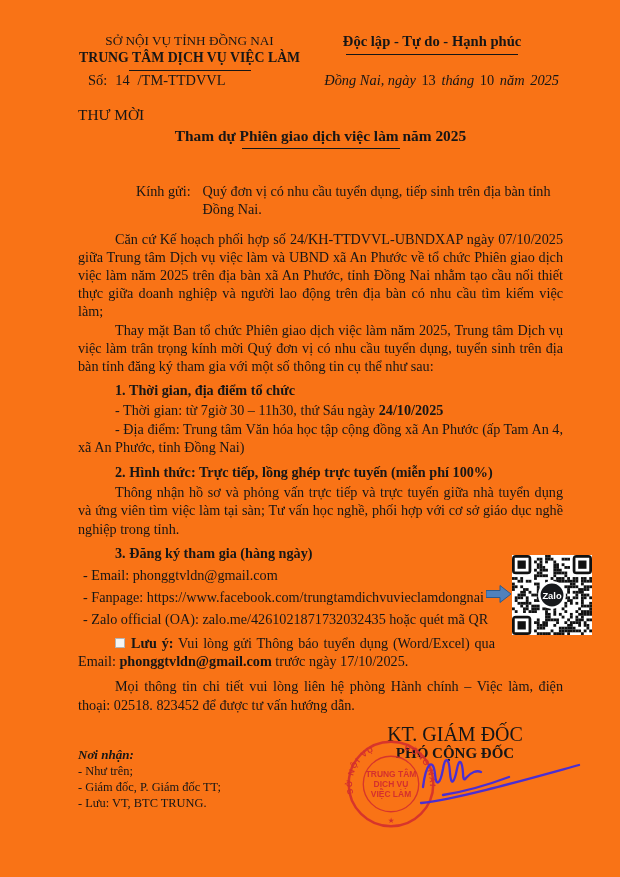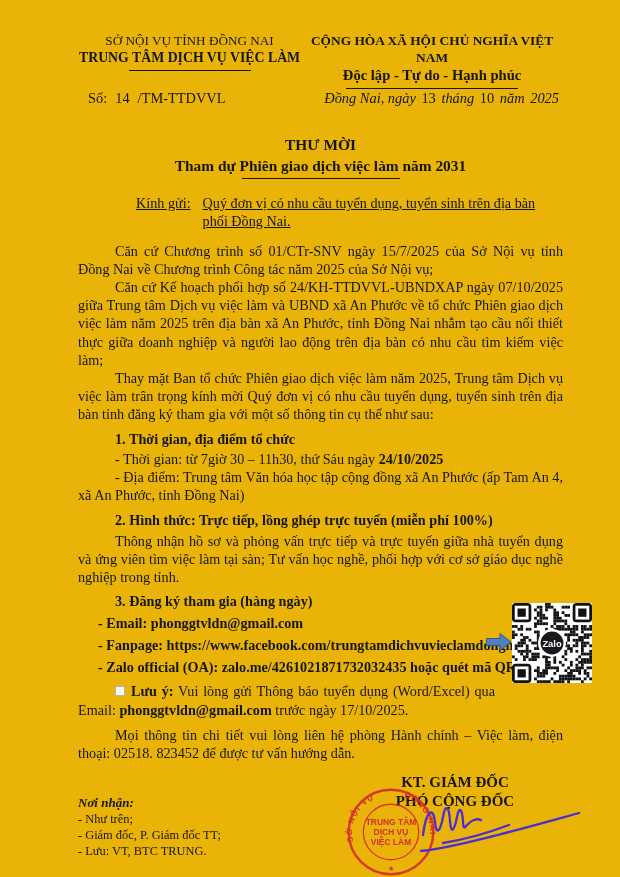--- a/index.html
+++ b/index.html
@@ -1,20 +1,20 @@
 <!DOCTYPE html>
 <html><head>
 <meta charset="utf-8">
 <style>
   html,body{margin:0;padding:0;background:#e8e8e8;}
   .page{
     position:relative;
     width:620px;height:877px;
     margin:0 auto;
-    background:#eab308;
+    background:#f97316;
     color:#161616;
     font-family:"Liberation Serif","DejaVu Serif",serif;
     font-size:14.2px;
     line-height:18.2px;
     box-sizing:border-box;
     padding:32px 57px 0 78px;
     overflow:hidden;
   }
   .b{font-weight:bold;}
   .it{font-style:italic;}
@@ -29,90 +29,88 @@
   .uline{height:0;border-bottom:1.4px solid #161616;margin:3px auto 0;}
   .uline.left{width:122px;}
   .uline.right{width:172px;}
   
   .meta{display:flex;justify-content:space-between;font-size:14.4px;}
   .doc-no{margin-left:10px;}
   .doc-no .gap{display:inline-block;width:8px;}
   .dateline{margin-right:2px;}
   .dateline span{margin-right:2px;}
   
-  .title{margin-top:28px;text-align:center;font-size:15.4px;font-weight:bold;line-height:19px;}
+  .title{margin-top:16px;font-size:15.4px;font-weight:normal;line-height:19px;}
   .subtitle{text-align:center;font-size:15.4px;font-weight:bold;line-height:20px;margin-top:2px;}
   .sub-uline{width:158px;height:0;border-bottom:1.6px solid #161616;margin:2px auto 0;}
   
-  .salut{display:flex;margin:15px 0 11px 58px;text-decoration:underline;}
+  .salut{display:flex;margin:33px 0 11px 58px;}
   .salut-label{white-space:nowrap;margin-right:12px;}
   
   .para{text-align:justify;text-indent:37px;margin:0;}
   .sec-h{font-weight:bold;text-indent:37px;margin:6px 0 2px;}
   .contact-wrap{position:relative;}
-  .contact-line{margin-left:20px;line-height:22px;white-space:nowrap;font-weight:bold;}
+  .contact-line{margin-left:5px;line-height:22px;white-space:nowrap;}
   .note{text-align:justify;text-indent:37px;margin:4px 68px 0 0;}
   .cb{display:inline-block;width:8px;height:8px;border:1px solid #b5b5b5;background:#f5f5f5;margin-right:6px;}
   .p-gap{margin-top:7px;}
   
   .qr{position:absolute;left:434px;top:11px;width:80px;height:80px;}
   .arrow{position:absolute;left:408px;top:40px;width:26px;height:20px;}
   
   .footer{position:relative;height:150px;margin:5px -57px 0 -78px;}
   .recip{position:absolute;left:78px;top:28px;}
   .recip-label{font-size:13px;font-weight:bold;font-style:italic;line-height:16px;}
   .recip-item{font-size:12.4px;line-height:16px;}
   .sign-block{position:absolute;left:352px;top:6px;width:206px;text-align:center;}
-  .sign-t1{font-size:15px;font-weight:bold;line-height:19px;text-align:center;}
+  .sign-t1{font-size:20px;font-weight:normal;line-height:19px;text-align:center;}
   .sign-t2{font-size:15px;font-weight:bold;line-height:19px;}
   .stamp{position:absolute;left:344px;top:18px;width:94px;height:94px;}
   .sig-ink{position:absolute;left:413px;top:28px;width:170px;height:64px;}
 </style>
 </head>
 <body>
 
 <div class="page">
 
   <div class="hdr">
     <div class="hdr-left">
       <div class="hdr-l1">SỞ NỘI VỤ TỈNH ĐỒNG NAI</div>
       <div class="hdr-l2">TRUNG TÂM DỊCH VỤ VIỆC LÀM</div>
       <div class="uline left"></div>
     </div>
     <div class="hdr-right">
-      <div class="hdr-r1">CỘNG HÒA XÃ HỘI CHỦ NGHĨA VIỆT NAM</div>
       <div class="hdr-r2">Độc lập - Tự do - Hạnh phúc</div>
       <div class="uline right"></div>
     </div>
   </div>
 
   <div class="meta">
     <div class="doc-no">
       <span>Số:</span><span class="gap"></span><span>14</span><span class="gap"></span><span>/TM-TTDVVL</span>
     </div>
     <div class="dateline">
       <span class="it">Đồng Nai, ngày</span>
       <span>13</span>
       <span class="it">tháng</span>
       <span>10</span>
       <span class="it">năm</span>
       <span class="it">2025</span>
     </div>
   </div>
 
   <div class="title">THƯ MỜI</div>
-  <div class="subtitle">Tham dự Phiên giao dịch việc làm năm 2031</div>
+  <div class="subtitle">Tham dự Phiên giao dịch việc làm năm 2025</div>
   <div class="sub-uline"></div>
 
   <div class="salut">
     <div class="salut-label">Kính gửi:</div>
-    <div>Quý đơn vị có nhu cầu tuyển dụng, tuyển sinh trên địa bàn phối Đồng Nai.</div>
+    <div>Quý đơn vị có nhu cầu tuyển dụng, tiếp sinh trên địa bàn tỉnh Đồng Nai.</div>
   </div>
 
-  <p class="para">Căn cứ Chương trình số 01/CTr-SNV ngày 15/7/2025 của Sở Nội vụ tỉnh Đồng Nai về Chương trình Công tác năm 2025 của Sở Nội vụ;</p>
   <p class="para">Căn cứ Kế hoạch phối hợp số 24/KH-TTDVVL-UBNDXAP ngày 07/10/2025 giữa Trung tâm Dịch vụ việc làm và UBND xã An Phước về tổ chức Phiên giao dịch việc làm năm 2025 trên địa bàn xã An Phước, tỉnh Đồng Nai nhằm tạo cầu nối thiết thực giữa doanh nghiệp và người lao động trên địa bàn có nhu cầu tìm kiếm việc làm;</p>
   <p class="para">Thay mặt Ban tổ chức Phiên giao dịch việc làm năm 2025, Trung tâm Dịch vụ việc làm trân trọng kính mời Quý đơn vị có nhu cầu tuyển dụng, tuyển sinh trên địa bàn tỉnh đăng ký tham gia với một số thông tin cụ thể như sau:</p>
 
   <div class="sec-h">1. Thời gian, địa điểm tổ chức</div>
   <p class="para" style="text-align:left;"><span>- Thời gian: từ 7giờ 30 – 11h30, thứ Sáu ngày </span><span class="b">24/10/2025</span></p>
   <p class="para">- Địa điểm: Trung tâm Văn hóa học tập cộng đồng xã An Phước (ấp Tam An 4, xã An Phước, tỉnh Đồng Nai)</p>
 
   <div class="sec-h p-gap">2. Hình thức: Trực tiếp, lồng ghép trực tuyến (miễn phí 100%)</div>
   <p class="para">Thông nhận hồ sơ và phỏng vấn trực tiếp và trực tuyến giữa nhà tuyển dụng và ứng viên tìm việc làm tại sàn; Tư vấn học nghề, phối hợp với cơ sở giáo dục nghề nghiệp trong tỉnh.</p>
 

